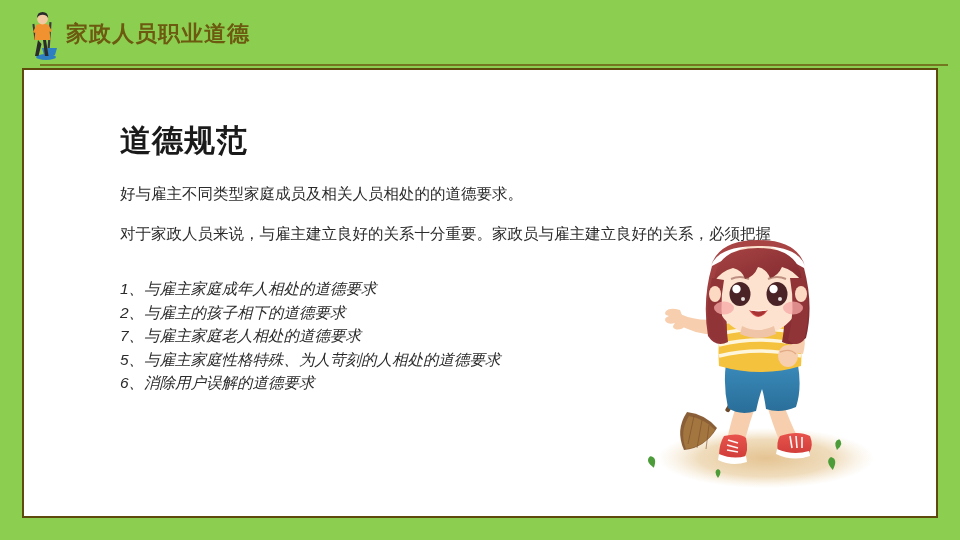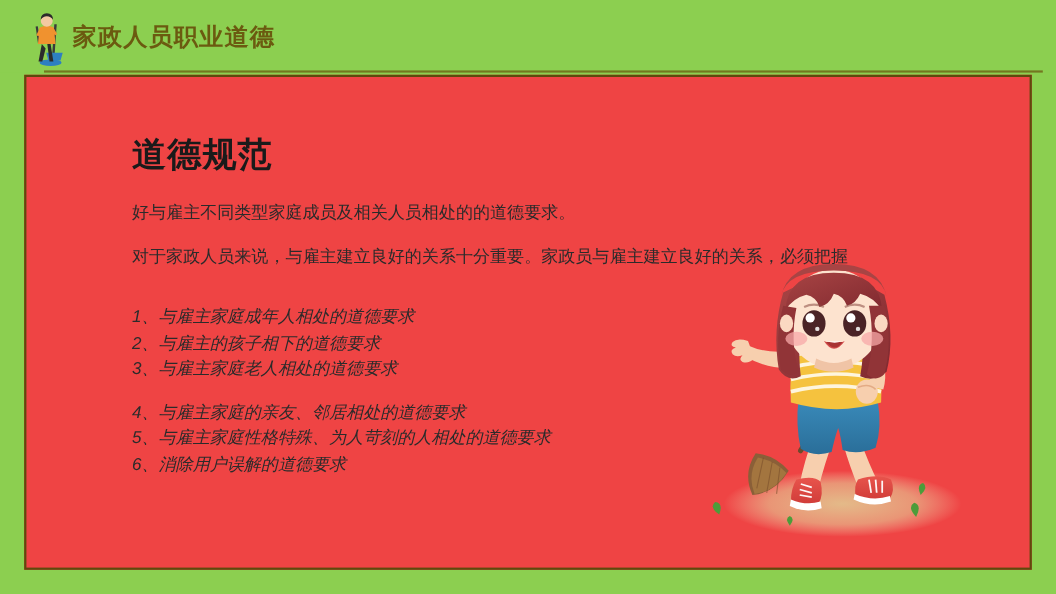--- a/index.html
+++ b/index.html
@@ -38,21 +38,21 @@
     letter-spacing: 1px;
     color: #6b5a10;
     white-space: nowrap;
   }
 
   
   .panel {
     position: absolute;
     left: 22px; top: 68px;
     width: 916px; height: 450px;
-    background: #ef4444;
+    background: #ffffff;
     border: 2px solid #5e4a0c;
   }
 
   
   .heading {
     position: absolute;
     left: 96px; top: 50px;
     font-size: 31px;
     font-weight: 700;
     color: #1a1a1a;
@@ -126,22 +126,21 @@
   <div class="heading">道德规范</div>
 
   <div class="para">
     <span class="pline">好与雇主不同类型家庭成员及相关人员相处的的道德要求。</span>
     <span class="pline">对于家政人员来说，与雇主建立良好的关系十分重要。家政员与雇主建立良好的关系，必须把握</span>
   </div>
 
   <ul class="list">
     <li>1、与雇主家庭成年人相处的道德要求</li>
     <li>2、与雇主的孩子相下的道德要求</li>
-    <li>3、与雇主家庭老人相处的道德要求</li>
-    <li class="gap">4、与雇主家庭的亲友、邻居相处的道德要求</li>
+    <li>7、与雇主家庭老人相处的道德要求</li>
     <li>5、与雇主家庭性格特殊、为人苛刻的人相处的道德要求</li>
     <li>6、消除用户误解的道德要求</li>
   </ul>
 
   <span class="illus">
     <svg width="290" height="290" viewBox="0 0 290 290">
       <defs>
         <radialGradient id="sand" cx="50%" cy="50%" r="50%">
           <stop offset="0%" stop-color="#e3c08c" stop-opacity="0.95"></stop>
           <stop offset="62%" stop-color="#e6c794" stop-opacity="0.62"></stop>

